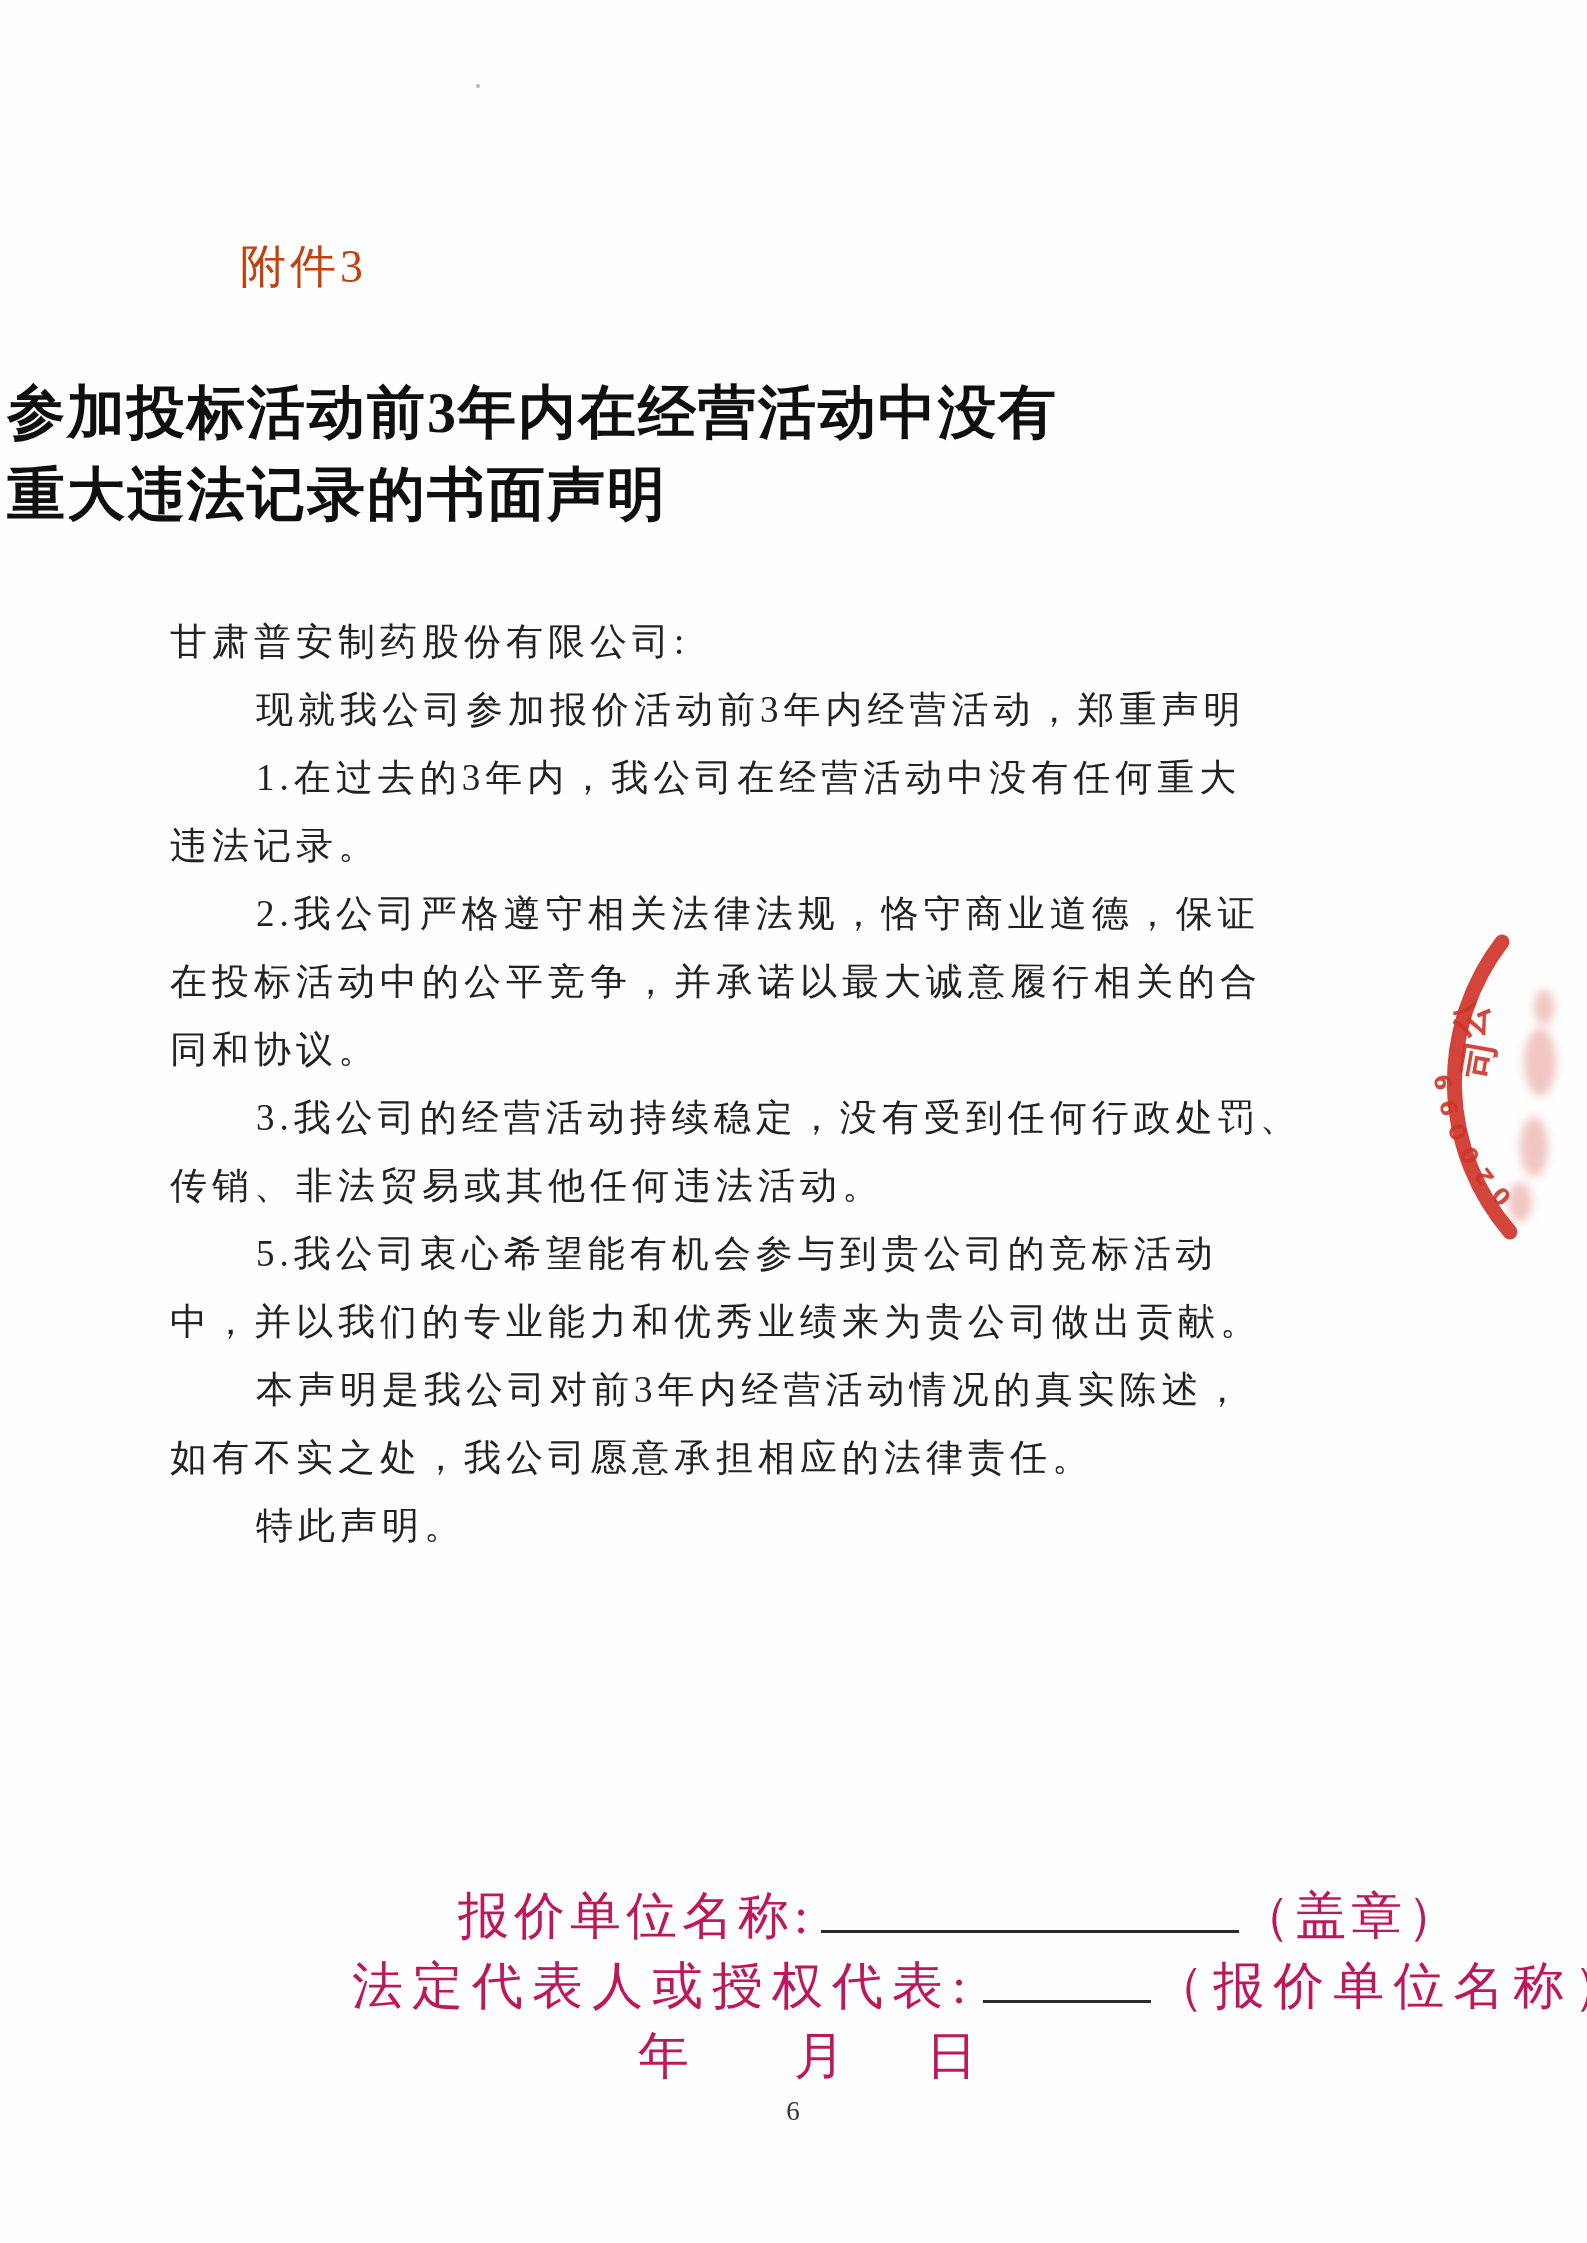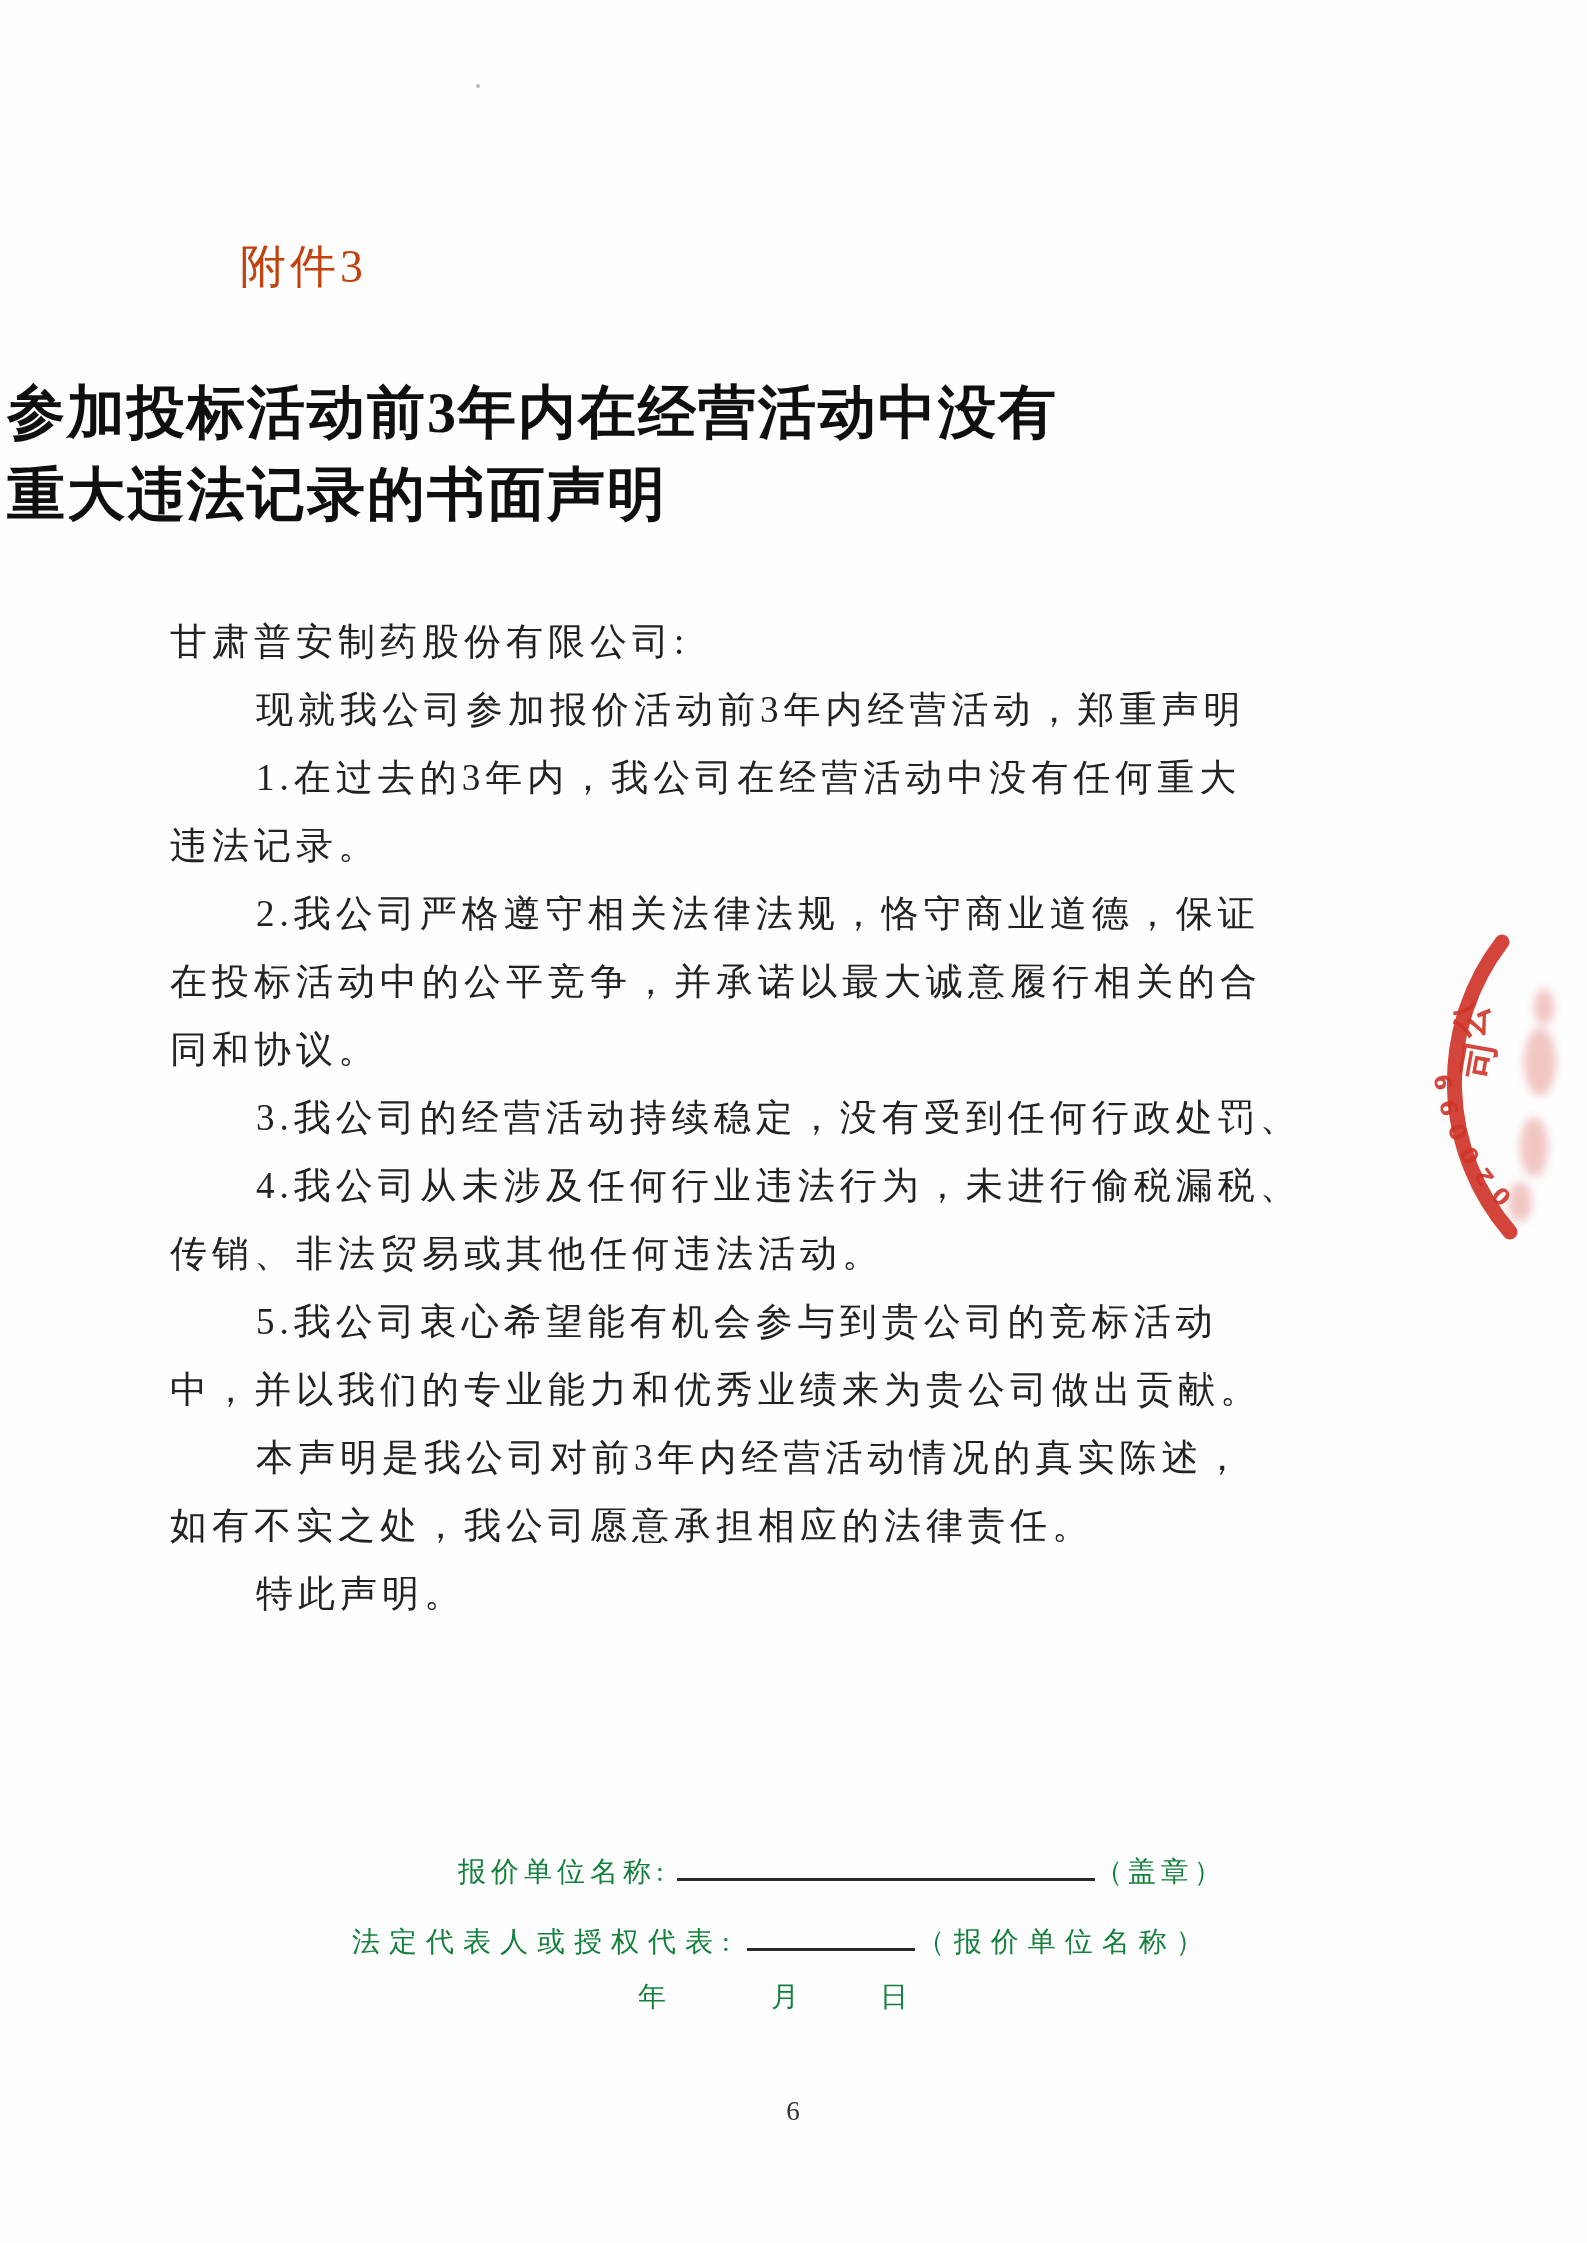--- a/index.html
+++ b/index.html
@@ -24,21 +24,21 @@
     font-size:58px;line-height:82px;letter-spacing:2px;margin-left:7px;
   }
   .doc-title div{white-space:nowrap;}
   .body-block{
     position:absolute;left:170px;top:608px;width:1270px;
     font-size:37px;line-height:68px;letter-spacing:5px;color:#222;
   }
   .bline{white-space:nowrap;}
   .bline.indent{padding-left:86px;}
   .sig-row{
-    position:absolute;font-size:28px;letter-spacing:5px;color:#15803d;white-space:nowrap;
+    position:absolute;font-size:51px;letter-spacing:5px;color:#be185d;white-space:nowrap;margin-top:44px;
   }
   .sig-row1{left:458px;top:1838px;}
   .sig-row2{left:352px;top:1908px;letter-spacing:9px;}
   .sig-row3{left:638px;top:1978px;}
   .blank-line{
     display:inline-block;vertical-align:baseline;
     border-bottom:3px solid #2a2a2a;height:40px;
   }
   .blank-long{width:418px;margin-left:8px;}
   .blank-short{width:168px;margin-left:8px;margin-right:2px;}
@@ -67,21 +67,20 @@
 
   <div class="body-block">
     <div class="bline">甘肃普安制药股份有限公司:</div>
     <div class="bline indent">现就我公司参加报价活动前3年内经营活动，郑重声明</div>
     <div class="bline indent">1.在过去的3年内，我公司在经营活动中没有任何重大</div>
     <div class="bline">违法记录。</div>
     <div class="bline indent">2.我公司严格遵守相关法律法规，恪守商业道德，保证</div>
     <div class="bline">在投标活动中的公平竞争，并承诺以最大诚意履行相关的合</div>
     <div class="bline">同和协议。</div>
     <div class="bline indent">3.我公司的经营活动持续稳定，没有受到任何行政处罚、</div>
-    <div class="bline indent">4.我公司从未涉及任何行业违法行为，未进行偷税漏税、</div>
     <div class="bline">传销、非法贸易或其他任何违法活动。</div>
     <div class="bline indent">5.我公司衷心希望能有机会参与到贵公司的竞标活动</div>
     <div class="bline">中，并以我们的专业能力和优秀业绩来为贵公司做出贡献。</div>
     <div class="bline indent">本声明是我公司对前3年内经营活动情况的真实陈述，</div>
     <div class="bline">如有不实之处，我公司愿意承担相应的法律责任。</div>
     <div class="bline indent">特此声明。</div>
   </div>
 
   <div class="sig-row sig-row1">
     <span>报价单位名称:</span><span class="blank-line blank-long"></span><span>（盖章）</span>

